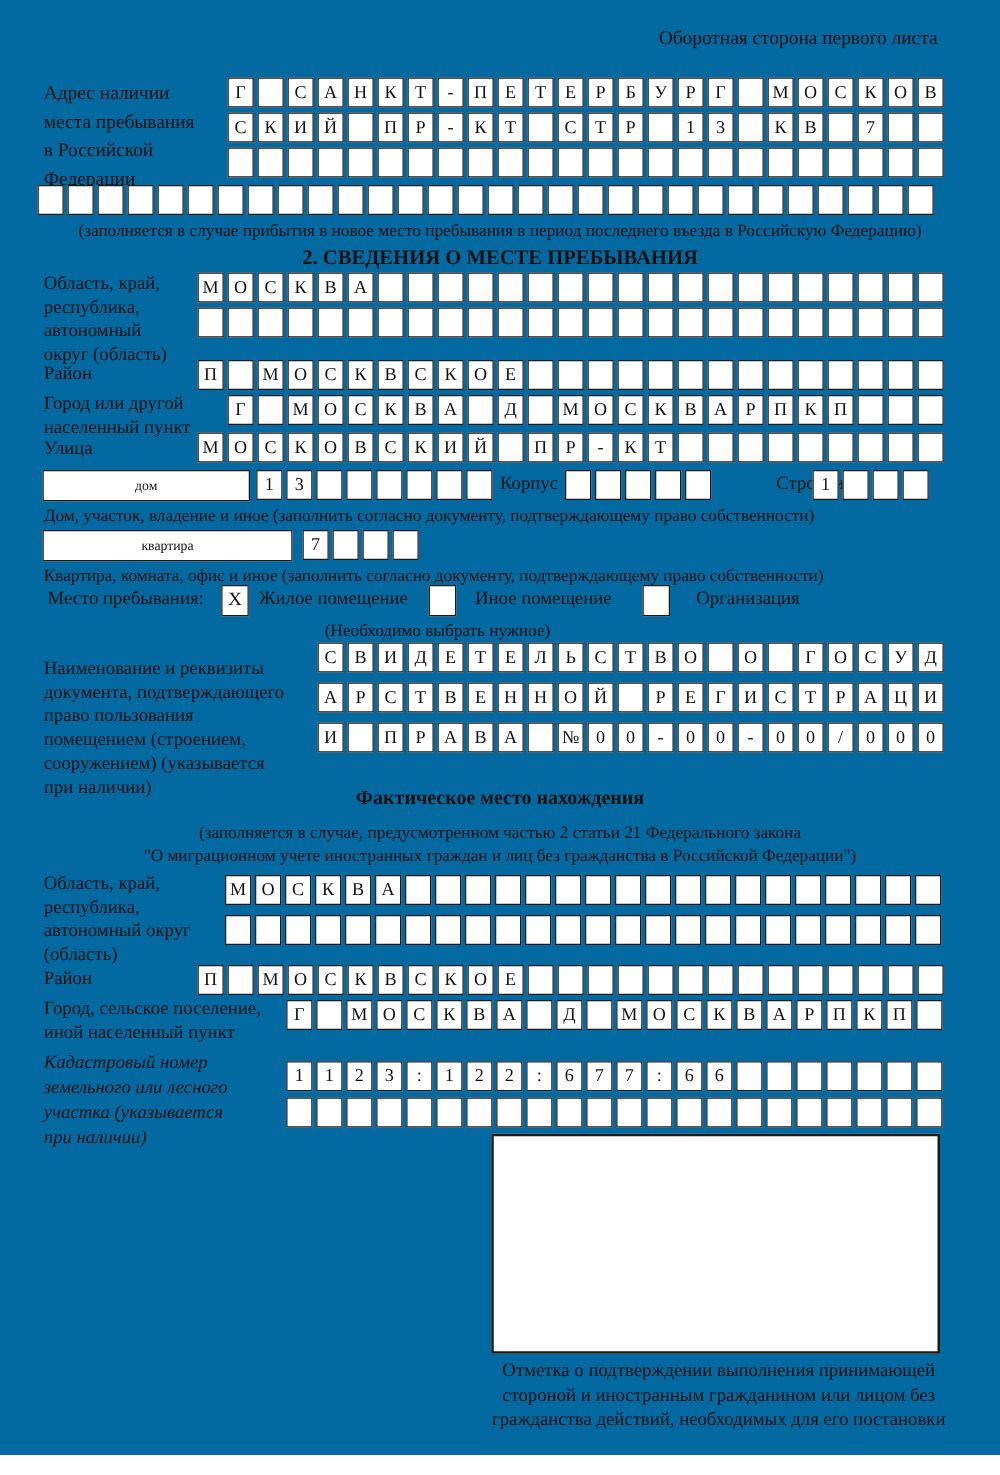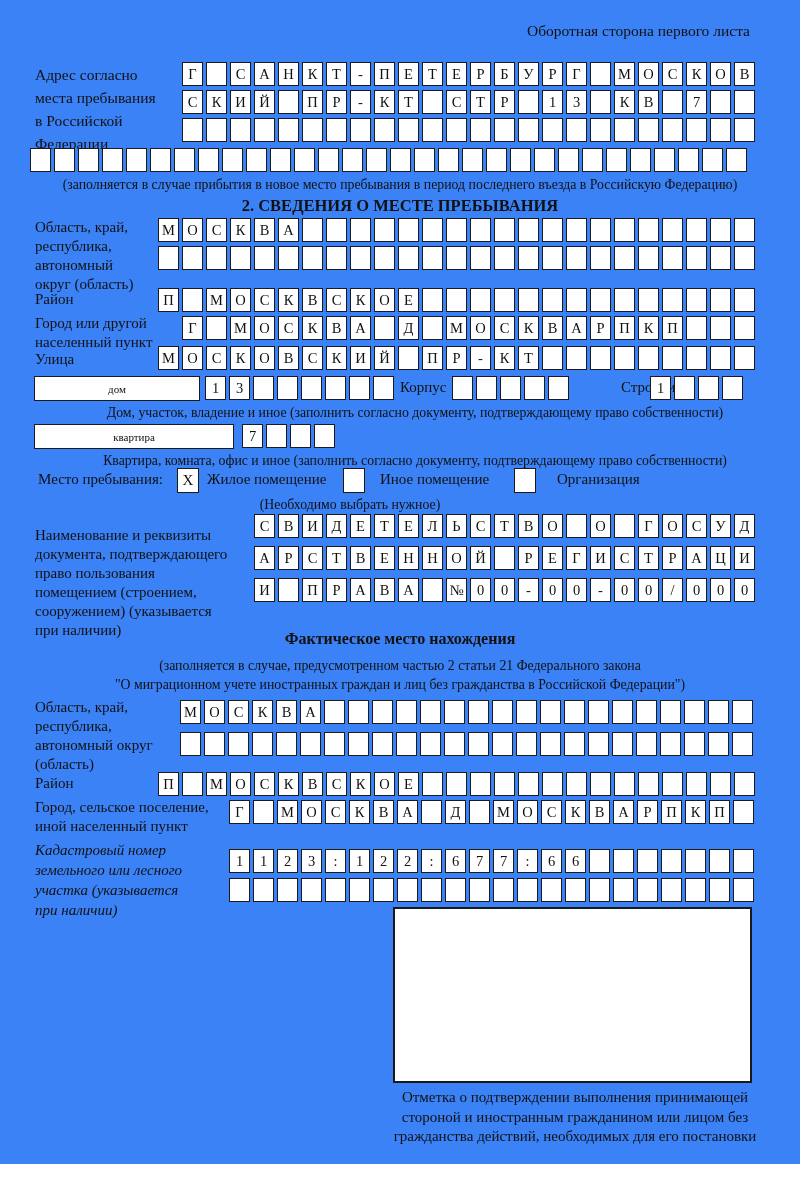--- a/index.html
+++ b/index.html
@@ -1,51 +1,51 @@
 <!DOCTYPE html>
 <html><head>
 <meta charset="utf-8">
 <style>
   html,body{margin:0;padding:0;background:#fff;}
   .sheet{
-    position:relative;width:800px;height:1164px;background:#3b82f6;
+    position:relative;width:800px;height:1164px;background:#0369a1;
     font-family:"Liberation Serif","DejaVu Serif",serif;color:#111;overflow:hidden;
   }
   .abs{position:absolute;}
   .lbl{font-size:15px;line-height:19px;}
   .lbl-wide{font-size:15.5px;line-height:23px;}
   .cellrow{position:absolute;display:flex;}
   .cell{
     width:21px;height:24px;box-sizing:border-box;border:1.6px solid #1a1a1a;
     margin-right:3px;display:flex;align-items:center;justify-content:center;
     font-size:14.5px;background:#fff;flex:0 0 auto;
   }
   .labelbox{
     position:absolute;box-sizing:border-box;border:1.6px solid #1a1a1a;height:25px;
     display:flex;align-items:center;justify-content:center;font-size:11px;background:#fff;
   }
   .checkbox{
     position:absolute;width:22px;height:25px;box-sizing:border-box;border:1.6px solid #1a1a1a;
     display:flex;align-items:center;justify-content:center;font-size:15px;background:#fff;
   }
-  .caption{font-size:13.8px;line-height:18px;text-align:center;}
+  .caption{font-size:13.8px;line-height:18px;}
   .caption-c{text-align:center;}
   .title{font-weight:bold;font-size:16.5px;text-align:center;}
   .bigbox{position:absolute;box-sizing:border-box;border:2px solid #1a1a1a;background:#fff;}
   .inline-lbl{font-size:15px;white-space:nowrap;}
 </style>
 </head>
 <body>
 
 <div class="sheet">
 
   <div class="abs" style="top:22px;left:400px;width:350px;text-align:right;font-size:15.5px;">Оборотная сторона первого листа</div>
 
   <div class="abs lbl-wide" style="top:63px;left:35px;">
-    <div>Адрес согласно</div>
+    <div>Адрес наличии</div>
     <div>места пребывания</div>
     <div>в Российской</div>
     <div>Федерации</div>
   </div>
   <div class="cellrow" style="top:62px;left:182px;">
       <div class="cell">Г</div>
       <div class="cell"></div>
       <div class="cell">С</div>
       <div class="cell">А</div>
       <div class="cell">Н</div>

